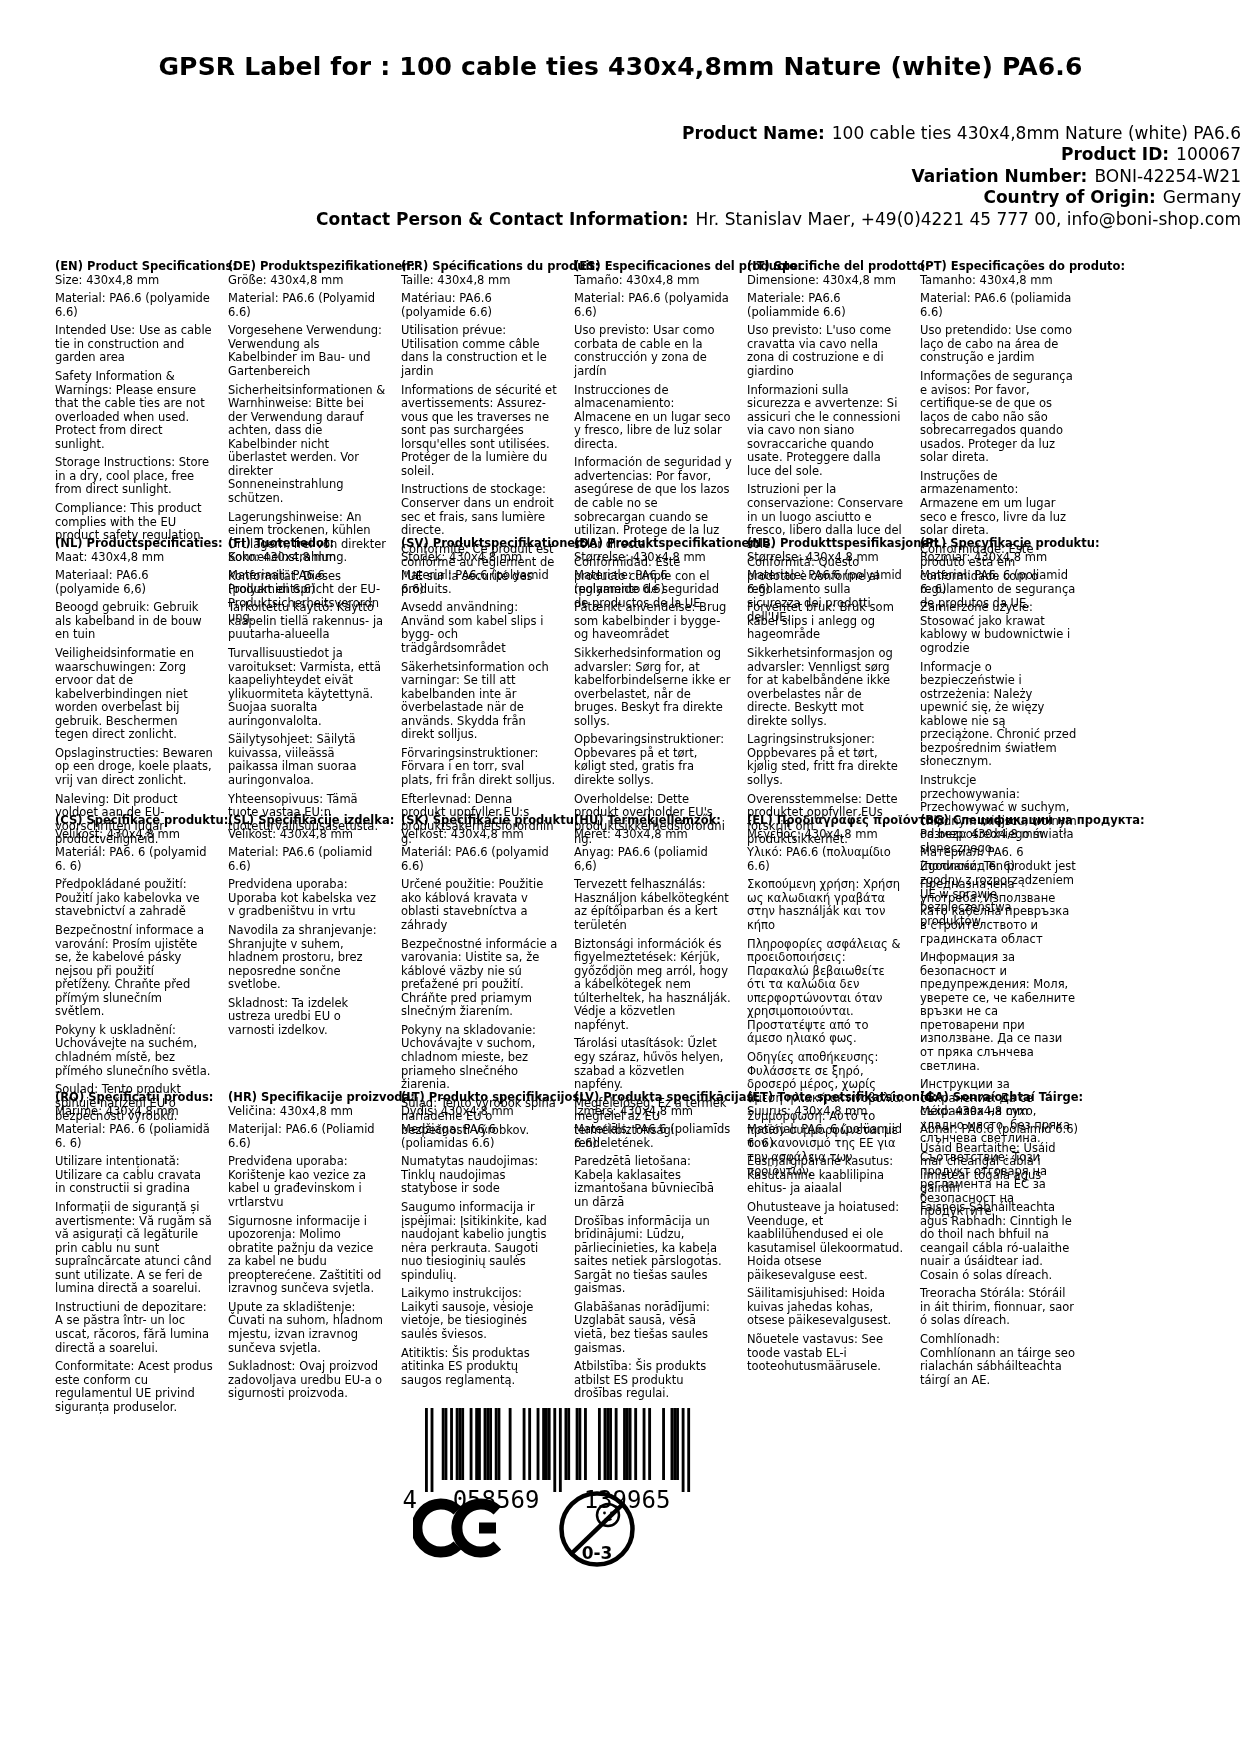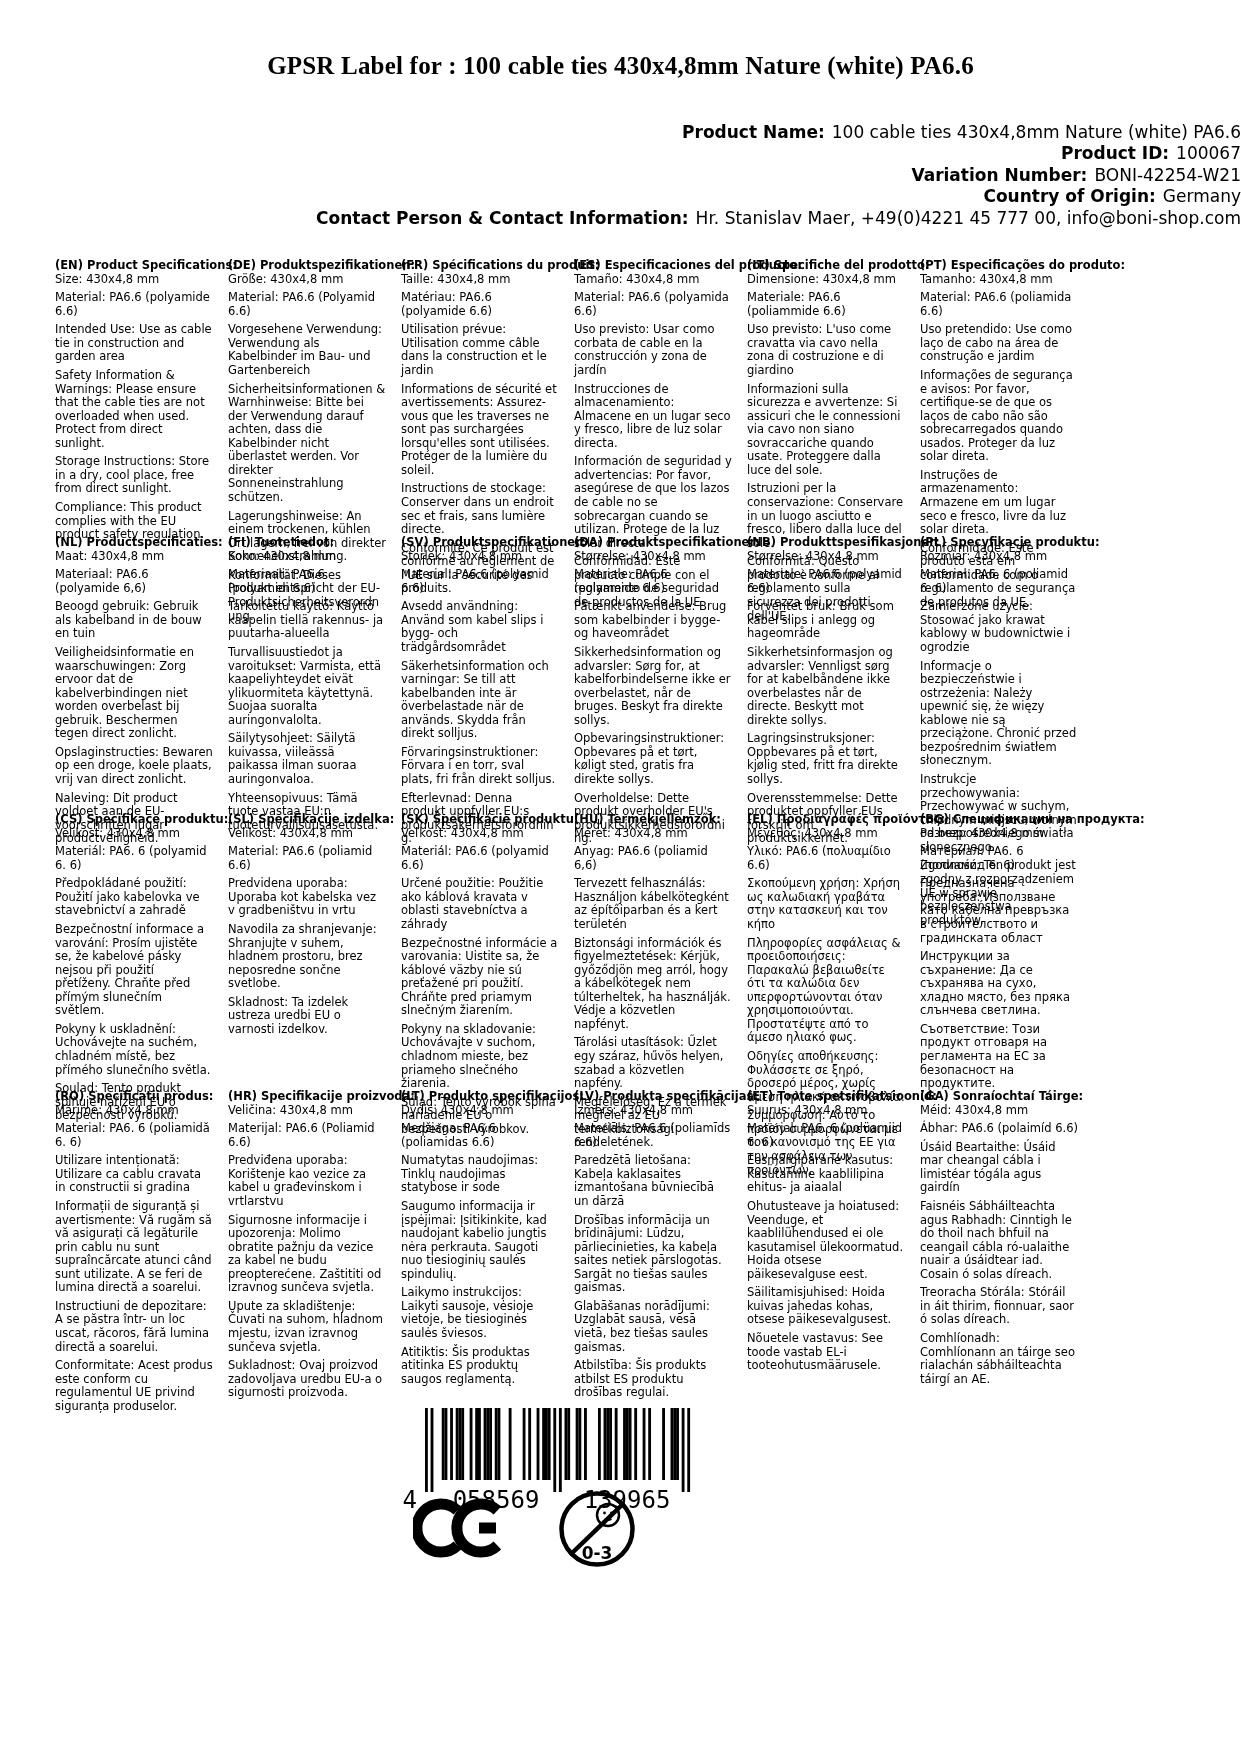--- a/index.html
+++ b/index.html
@@ -6,21 +6,20 @@
   body{
     width:1241px;height:1754px;position:relative;
     background:#ffffff;color:#000000;
     font-family:"DejaVu Sans", sans-serif;
     overflow:hidden;
   }
   .page-title{
     margin:0;padding-top:52px;
     text-align:center;font-size:25px;font-weight:bold;
     letter-spacing:0.2px;
-    font-family:Liberation Serif, serif;
   }
   .product-info{
     margin:42px 0 0 55px;
     font-size:17px;
   }
   .pi-row{line-height:1.26;text-align:right;}
   .pi-label{font-weight:bold;}
   .pi-value{margin-left:7px;}
   .specs-grid{
     display:grid;
@@ -207,30 +206,31 @@
       <p>Anyag: PA6.6 (poliamid 6,6)</p>
       <p>Tervezett felhasználás: Használjon kábelkötegként az építőiparban és a kert területén</p>
       <p>Biztonsági információk és figyelmeztetések: Kérjük, győződjön meg arról, hogy a kábelkötegek nem túlterheltek, ha használják. Védje a közvetlen napfényt.</p>
       <p>Tárolási utasítások: Űzlet egy száraz, hűvös helyen, szabad a közvetlen napfény.</p>
       <p>Megfelelőség: Ez a termék megfelel az EU termékbiztonsági rendeletének.</p>
     </div>
     <div class="spec">
       <h3>(EL) Προδιαγραφές προϊόντος:</h3>
       <p>Μέγεθος: 430x4,8 mm</p>
       <p>Υλικό: PA6.6 (πολυαμίδιο 6.6)</p>
-      <p>Σκοπούμενη χρήση: Χρήση ως καλωδιακή γραβάτα στην κατασκευή και τον κήπο</p>
+      <p>Σκοπούμενη χρήση: Χρήση ως καλωδιακή γραβάτα στην használják και τον κήπο</p>
       <p>Πληροφορίες ασφάλειας &amp; προειδοποιήσεις: Παρακαλώ βεβαιωθείτε ότι τα καλώδια δεν υπερφορτώνονται όταν χρησιμοποιούνται. Προστατέψτε από το άμεσο ηλιακό φως.</p>
       <p>Οδηγίες αποθήκευσης: Φυλάσσετε σε ξηρό, δροσερό μέρος, χωρίς άμεση ηλιακή ακτινοβολία.</p>
       <p>Συμμόρφωση: Αυτό το προϊόν συμμορφώνεται με τον κανονισμό της ΕΕ για την ασφάλεια των προϊόντων.</p>
     </div>
     <div class="spec">
       <h3>(BG) Спецификации на продукта:</h3>
       <p>Размер: 430x4,8 mm</p>
       <p>Материал: PA6. 6 (полиамид 6. 6)</p>
       <p>Предназначена употреба: Използване като кабелна превръзка в строителството и градинската област</p>
+      <p>Информация за безопасност и предупреждения: Моля, уверете се, че кабелните връзки не са претоварени при използване. Да се пази от пряка слънчева светлина.</p>
       <p>Инструкции за съхранение: Да се съхранява на сухо, хладно място, без пряка слънчева светлина.</p>
       <p>Съответствие: Този продукт отговаря на регламента на ЕС за безопасност на продуктите.</p>
     </div>
     <div class="spec">
       <h3>(RO) Specificatii produs:</h3>
       <p>Mărime: 430x4,8 mm</p>
       <p>Material: PA6. 6 (poliamidă 6. 6)</p>
       <p>Utilizare intenționată: Utilizare ca cablu cravata in constructii si gradina</p>
       <p>Informații de siguranță și avertismente: Vă rugăm să vă asigurați că legăturile prin cablu nu sunt supraîncărcate atunci când sunt utilizate. A se feri de lumina directă a soarelui.</p>
       <p>Instructiuni de depozitare: A se păstra într- un loc uscat, răcoros, fără lumina directă a soarelui.</p>

